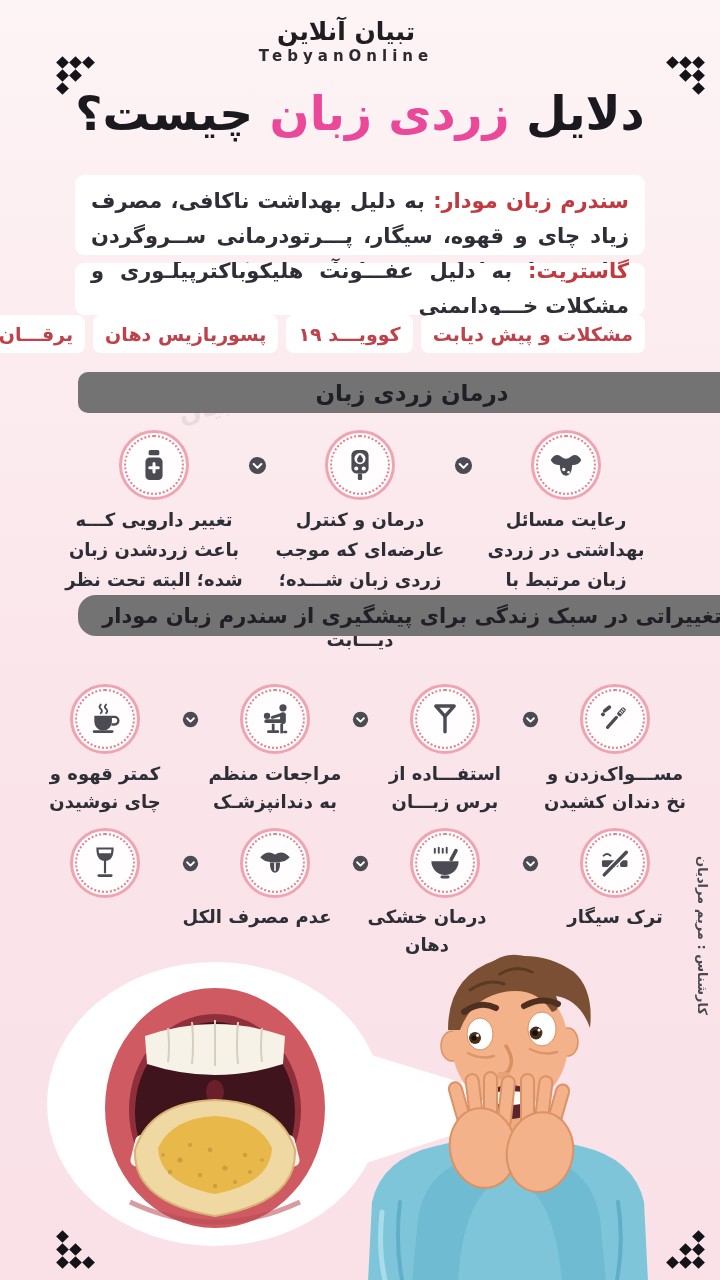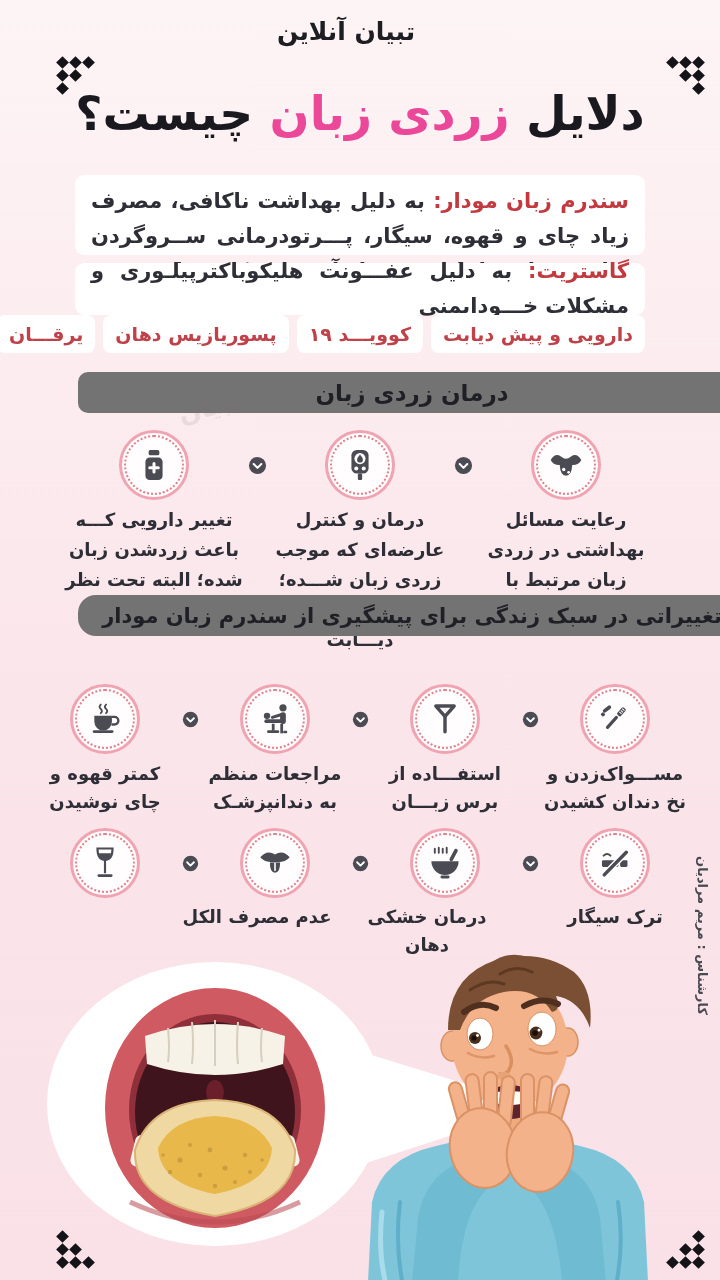--- a/index.html
+++ b/index.html
@@ -105,35 +105,36 @@
     <rect x="16" y="3" width="9" height="9" transform="rotate(45 20.5 7.5)"></rect>
     <rect x="29" y="3" width="9" height="9" transform="rotate(45 33.5 7.5)"></rect>
     <rect x="3" y="16" width="9" height="9" transform="rotate(45 7.5 20.5)"></rect>
     <rect x="16" y="16" width="9" height="9" transform="rotate(45 20.5 20.5)"></rect>
     <rect x="3" y="29" width="9" height="9" transform="rotate(45 7.5 33.5)"></rect>
   </svg>
 </div>
 
 <div class="abs logo">
   <div class="logo-fa">تبیان آنلاین</div>
+  <div class="logo-en">TebyanOnline</div>
 </div>
 
 <div class="abs title">
   <span>دلایل </span><span class="hl">زردی زبان</span><span> چیست؟</span>
 </div>
 
 <div class="abs card card1">
   <span class="lead">سندرم زبان مودار: </span><span>به دلیل بهداشت ناکافی، مصرف زیاد چای و قهوه، سیگار، پـــرتودرمانی ســروگردن و استفـــاده طولانی‌مدت از آنتی‌بیوتیک هـــا</span>
 </div>
 <div class="abs card card2">
   <div><span class="lead">گاستریت: </span><span>به دلیل عفـــونت هلیکوباکترپیلـوری و مشکلات خـــودایمنی</span></div>
 </div>
 
 <div class="abs pills">
-  <div class="pill">دارویی و پیش دیابت</div>
+  <div class="pill">مشکلات و پیش دیابت</div>
   <div class="pill">کوویـــد ۱۹</div>
   <div class="pill">پسوریازیس دهان</div>
   <div class="pill">یرقـــان</div>
 </div>
 
 <div class="abs banner banner1">درمان زردی زبان</div>
 
 <div class="abs wm">تبیان</div>
 
 <div class="abs iconrow treatrow">

